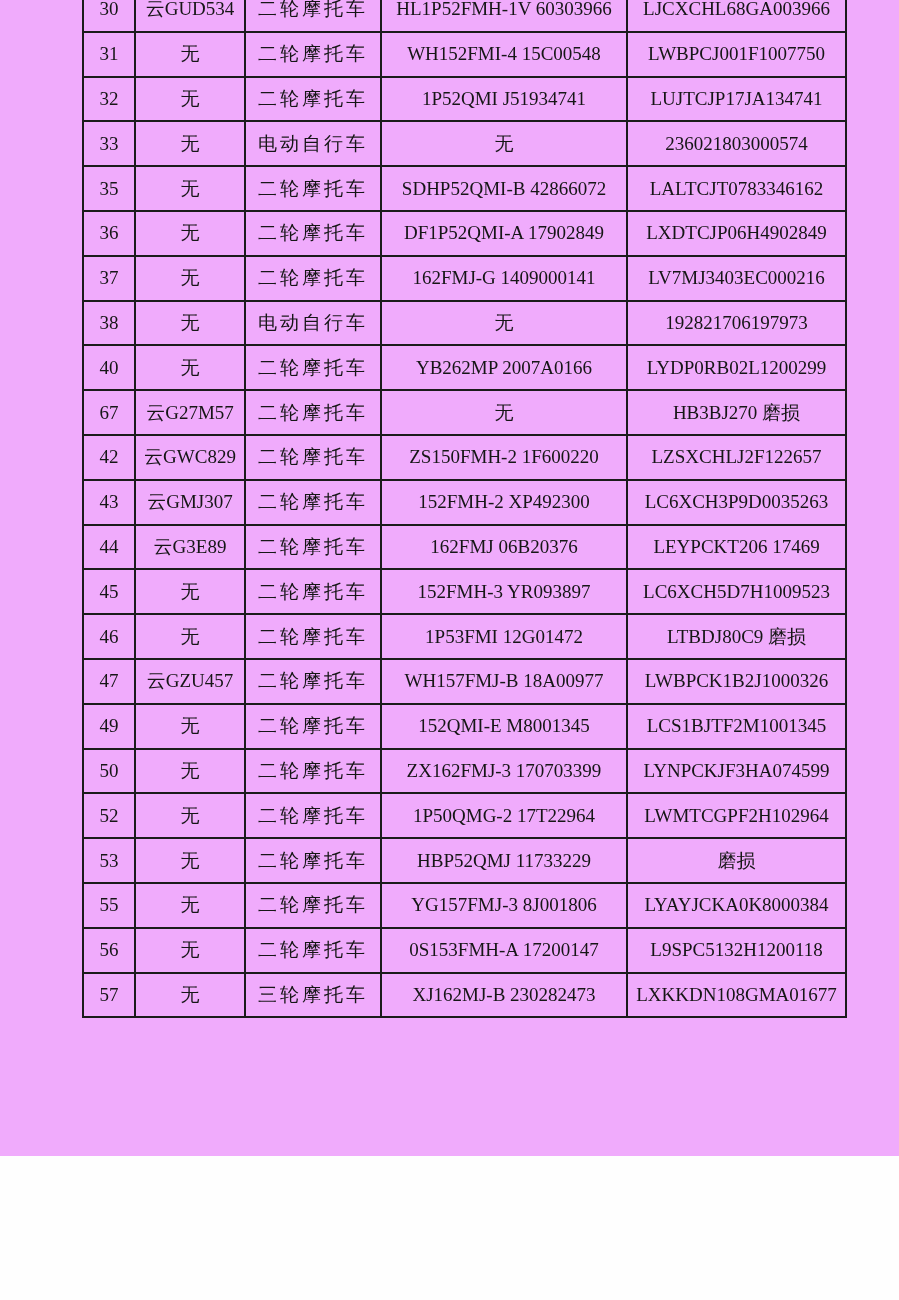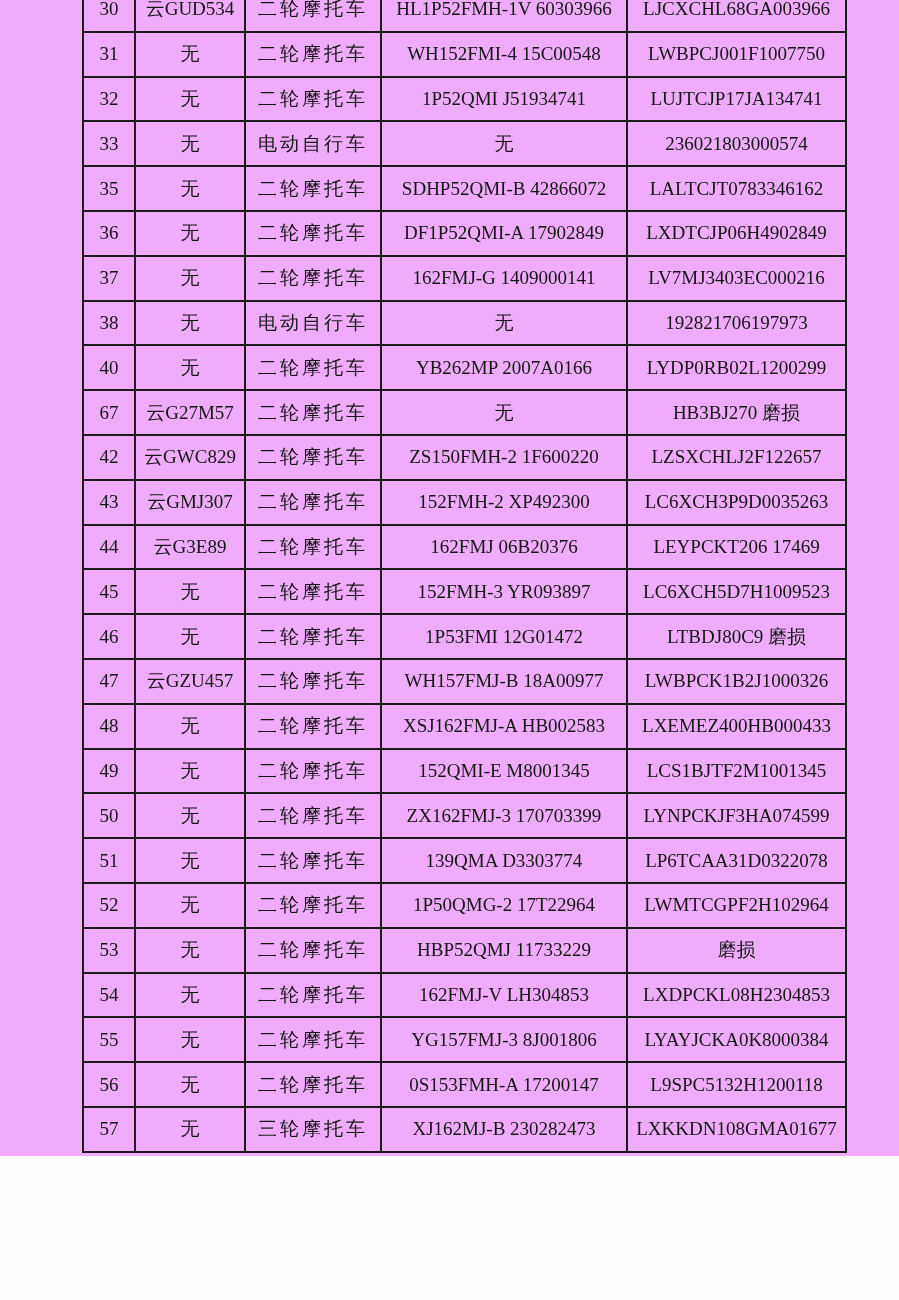--- a/index.html
+++ b/index.html
@@ -157,67 +157,46 @@
             <td class="c4">LTBDJ80C9 磨损</td>
           </tr>
           <tr>
             <td class="c0">47</td>
             <td class="c1">云GZU457</td>
             <td class="c2">二轮摩托车</td>
             <td class="c3">WH157FMJ-B 18A00977</td>
             <td class="c4">LWBPCK1B2J1000326</td>
           </tr>
           <tr>
-            <td class="c0">48</td>
-            <td class="c1">无</td>
-            <td class="c2">二轮摩托车</td>
-            <td class="c3">XSJ162FMJ-A HB002583</td>
-            <td class="c4">LXEMEZ400HB000433</td>
-          </tr>
-          <tr>
             <td class="c0">49</td>
             <td class="c1">无</td>
             <td class="c2">二轮摩托车</td>
             <td class="c3">152QMI-E M8001345</td>
             <td class="c4">LCS1BJTF2M1001345</td>
           </tr>
           <tr>
             <td class="c0">50</td>
             <td class="c1">无</td>
             <td class="c2">二轮摩托车</td>
             <td class="c3">ZX162FMJ-3 170703399</td>
             <td class="c4">LYNPCKJF3HA074599</td>
           </tr>
           <tr>
-            <td class="c0">51</td>
-            <td class="c1">无</td>
-            <td class="c2">二轮摩托车</td>
-            <td class="c3">139QMA D3303774</td>
-            <td class="c4">LP6TCAA31D0322078</td>
-          </tr>
-          <tr>
             <td class="c0">52</td>
             <td class="c1">无</td>
             <td class="c2">二轮摩托车</td>
             <td class="c3">1P50QMG-2 17T22964</td>
             <td class="c4">LWMTCGPF2H102964</td>
           </tr>
           <tr>
             <td class="c0">53</td>
             <td class="c1">无</td>
             <td class="c2">二轮摩托车</td>
             <td class="c3">HBP52QMJ 11733229</td>
             <td class="c4">磨损</td>
-          </tr>
-          <tr>
-            <td class="c0">54</td>
-            <td class="c1">无</td>
-            <td class="c2">二轮摩托车</td>
-            <td class="c3">162FMJ-V LH304853</td>
-            <td class="c4">LXDPCKL08H2304853</td>
           </tr>
           <tr>
             <td class="c0">55</td>
             <td class="c1">无</td>
             <td class="c2">二轮摩托车</td>
             <td class="c3">YG157FMJ-3 8J001806</td>
             <td class="c4">LYAYJCKA0K8000384</td>
           </tr>
           <tr>
             <td class="c0">56</td>

